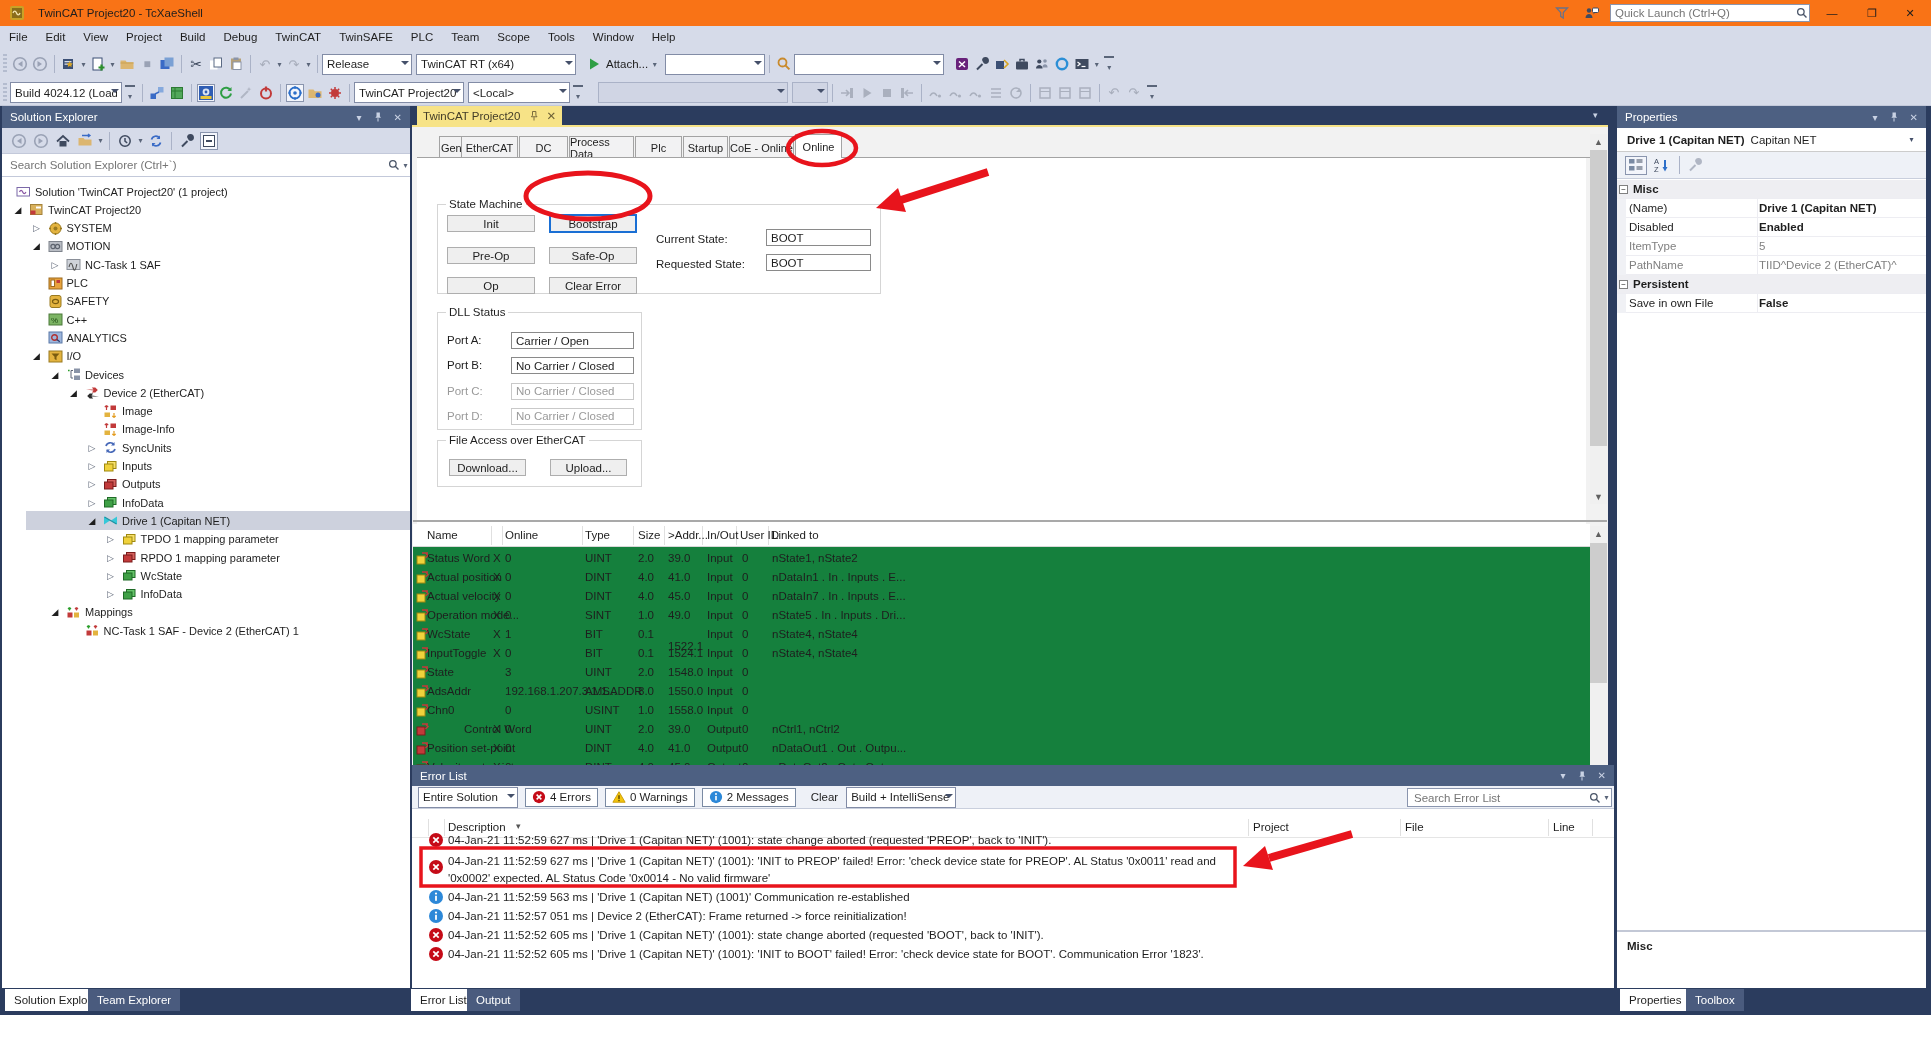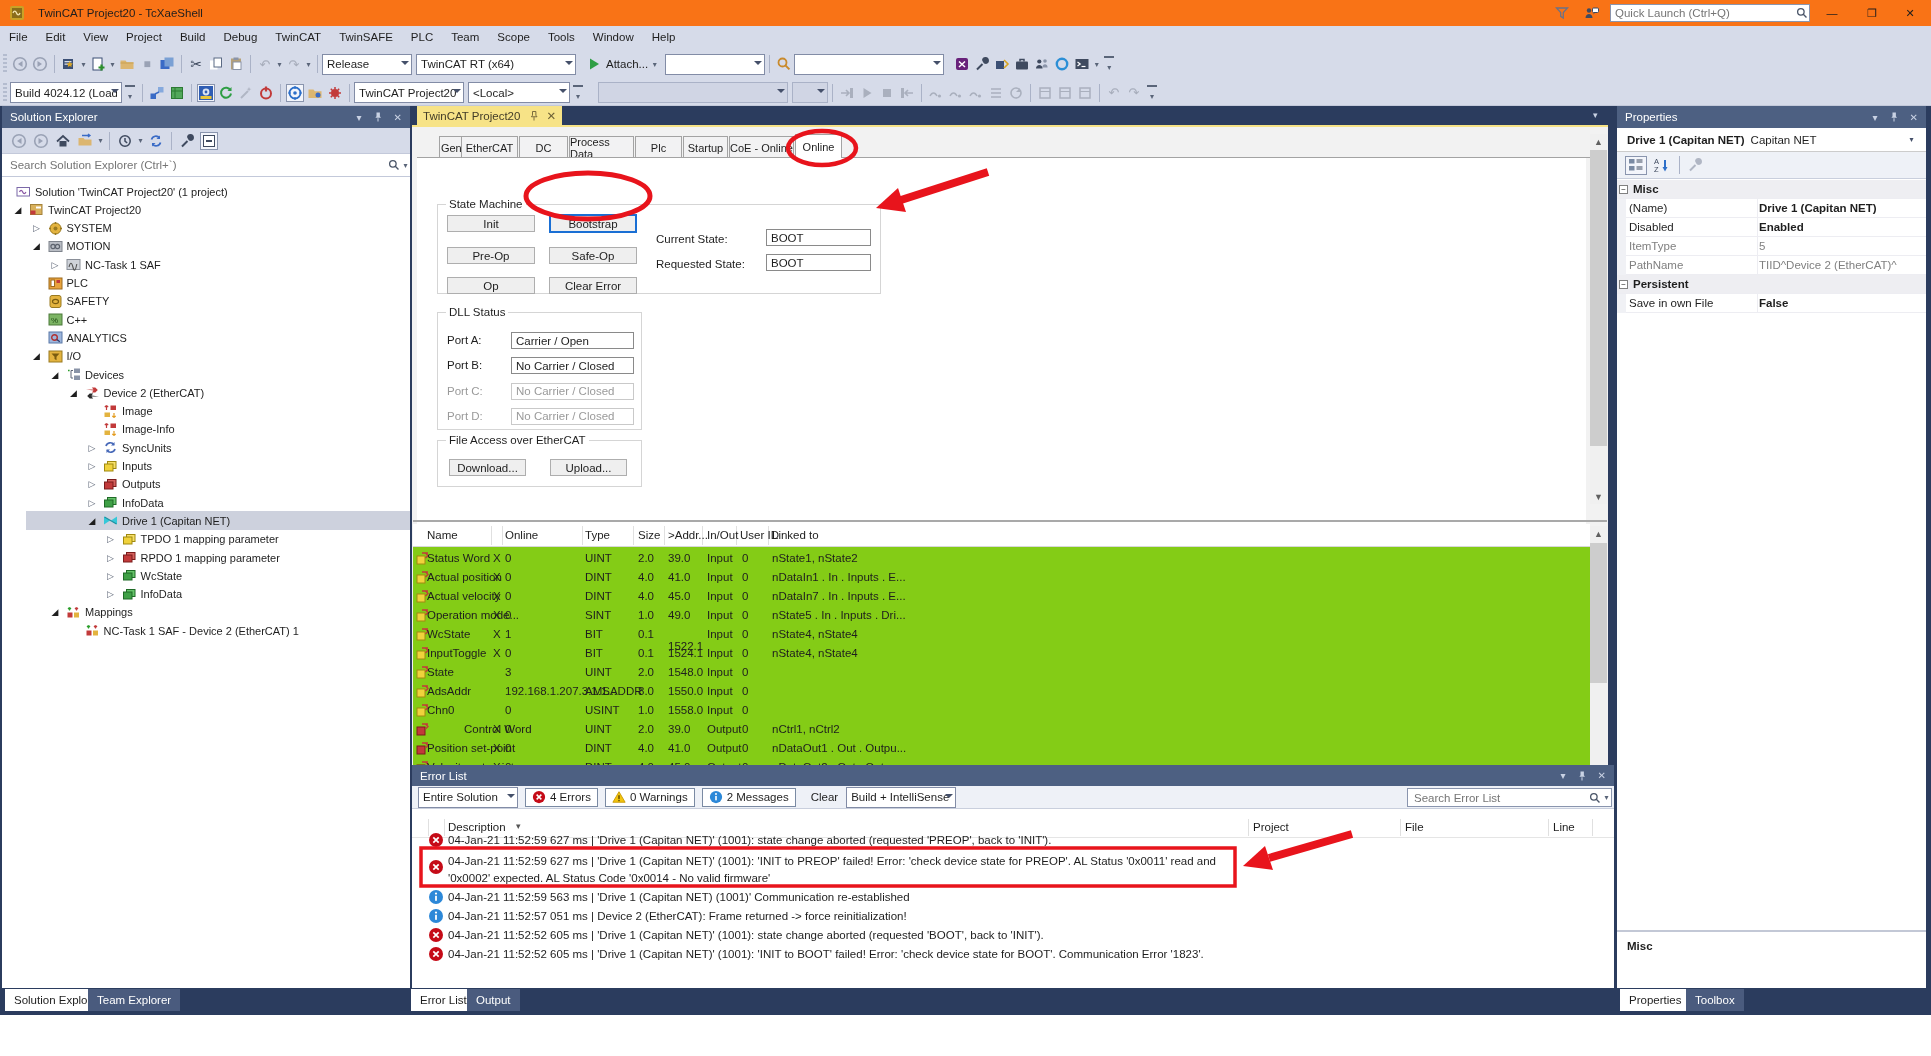--- a/index.html
+++ b/index.html
@@ -62,21 +62,21 @@
 .wbtn.focus{border:2px solid #1a6fd4}
 .tbox{position:absolute;background:#fff;border:1px solid #8a8a8a;font-size:11.5px;display:flex;align-items:center;padding:0 4px}
 .tbox.dis{border-color:#c9c9c9;color:#9a9a9a}
 .flabel{position:absolute;font-size:11.5px;white-space:nowrap}
 .flabel.dis{color:#9a9a9a}
 
 .vsb{position:absolute;width:17px;background:#f0f0f0}
 .vsb .arr{position:absolute;left:0;width:17px;height:15px;color:#606060;font-size:9px;display:flex;align-items:center;justify-content:center}
 .vsb .thumb{position:absolute;left:0;width:17px;background:#cdcdcd}
 
-.grid{position:absolute;left:1px;top:397px;width:1177px;bottom:0;background:#84cc16;overflow:hidden}
+.grid{position:absolute;left:1px;top:397px;width:1177px;bottom:0;background:#15803d;overflow:hidden}
 .ghead{position:absolute;left:0;top:0;width:100%;height:23px;background:#fff;border-bottom:1px solid #d8d8d8}
 .ghead .h{position:absolute;top:5px;font-size:11.5px;white-space:nowrap}
 .ghead .vs{position:absolute;top:2px;width:1px;height:19px;background:#e0e0e0}
 .grow{position:absolute;left:0;width:100%;height:19px}
 .grow span{position:absolute;top:3px;font-size:11.5px;white-space:nowrap}
 .gicon{position:absolute;left:3px;top:3px;width:13px;height:13px}
 
 .errpanel{position:absolute;left:412px;top:659px;width:1202px;height:223px;background:#fff}
 .errtools{position:absolute;left:0;top:21px;width:100%;height:23px;background:#eef1f7;border-bottom:1px solid #c9cfdd;display:flex;align-items:center;padding-left:6px}
 .etbtn{height:19px;border:1px solid #7a8aa3;background:#fff;display:inline-flex;align-items:center;padding:0 6px;margin-right:7px;font-size:11.5px;flex:none}

